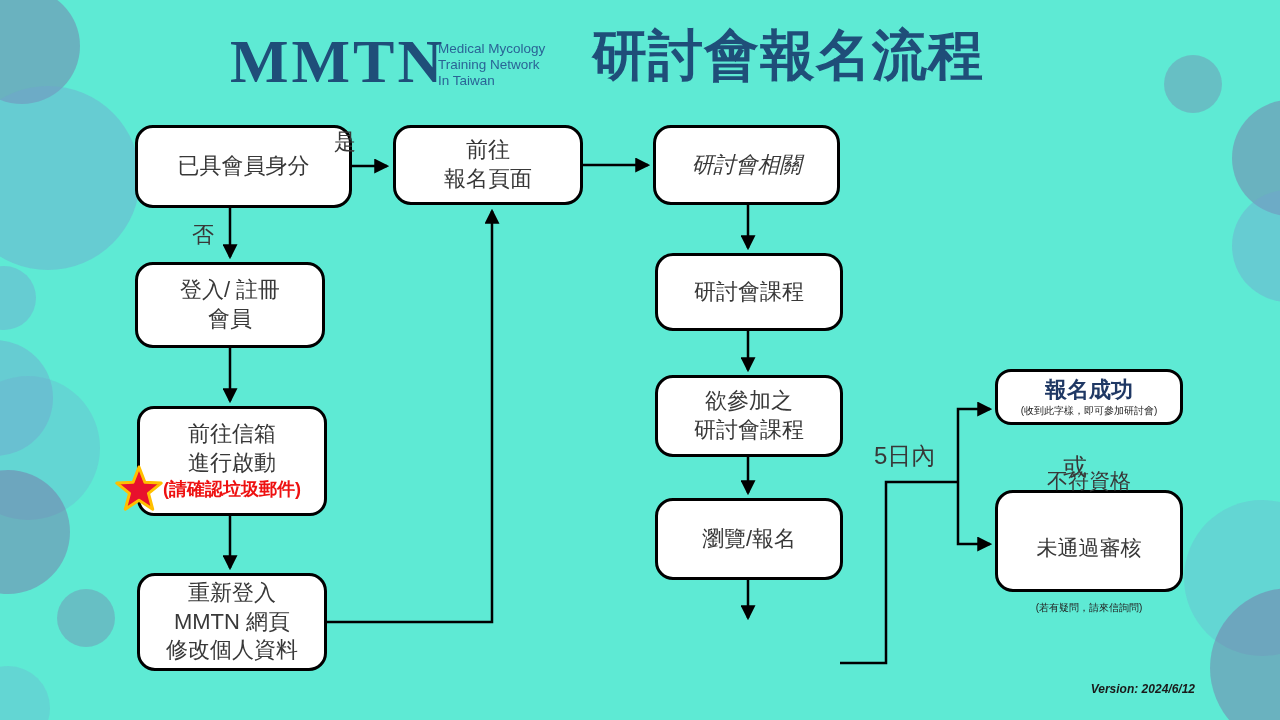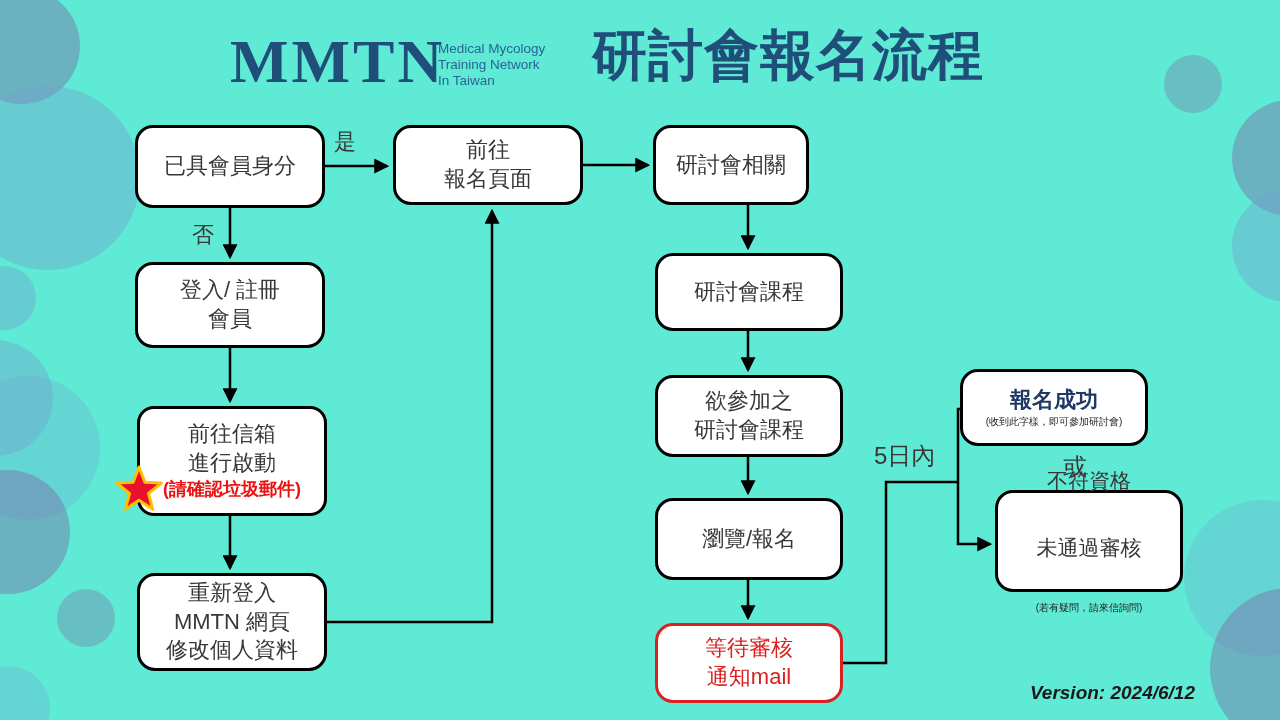--- a/index.html
+++ b/index.html
@@ -29,21 +29,21 @@
     z-index:2;box-sizing:border-box;text-align:center;}
   .node .nl{font-size:22px;color:#383838;line-height:1.3;}
   .node .nl-sm{font-size:10px;color:#222;line-height:1.4;}
   .node-red{border-color:#d92121;}
   .node-red .nl{color:#d92121;}
   .note-red{font-size:18px;font-weight:bold;color:#ee1111;line-height:1.35;}
   .success-title{font-size:22px;font-weight:bold;color:#1f3864;line-height:1.3;}
 
   .flabel{position:absolute;z-index:3;font-size:22px;color:#383838;line-height:1;}
   .version{position:absolute;left:995px;top:682px;width:200px;text-align:right;z-index:2;
-    font-size:19px;font-style:italic;font-weight:bold;color:#1a1a1a;}
+    font-size:12px;font-style:italic;font-weight:bold;color:#1a1a1a;}
 
   svg.connectors{position:absolute;left:0;top:0;z-index:1;}
   .star-wrap{position:absolute;left:114px;top:464px;width:50px;height:50px;z-index:4;}
 </style>
 </head>
 <body>
 
 <div class="stage">
 
   <div class="circ c-purple" style="left:-36px;top:-12px;width:116px;height:116px;"></div>
@@ -84,21 +84,21 @@
       <path d="M748 205 L748 248" marker-end="url(#arr)"></path>
       <path d="M748 331 L748 370" marker-end="url(#arr)"></path>
       <path d="M748 457 L748 493" marker-end="url(#arr)"></path>
       <path d="M748 580 L748 618" marker-end="url(#arr)"></path>
       <path d="M840 663 L886 663 L886 482 L958 482"></path>
       <path d="M958 482 L958 409 L990 409" marker-end="url(#arr)"></path>
       <path d="M958 482 L958 544 L990 544" marker-end="url(#arr)"></path>
     </g>
   </svg>
 
-  <div class="node" style="left:135px;top:125px;width:190px;height:83px;">
+  <div class="node" style="left:135px;top:125px;width:217px;height:83px;">
     <div class="nl">已具會員身分</div>
   </div>
 
   <div class="node" style="left:135px;top:262px;width:190px;height:86px;">
     <div class="nl">登入/ 註冊</div>
     <div class="nl">會員</div>
   </div>
 
   <div class="node" style="left:137px;top:406px;width:190px;height:110px;border-radius:17px;">
     <div class="nl">前往信箱</div>
@@ -110,43 +110,39 @@
     <div class="nl">重新登入</div>
     <div class="nl">MMTN 網頁</div>
     <div class="nl">修改個人資料</div>
   </div>
 
   <div class="node" style="left:393px;top:125px;width:190px;height:80px;">
     <div class="nl">前往</div>
     <div class="nl">報名頁面</div>
   </div>
 
-  <div class="node" style="left:653px;top:125px;width:156px;height:80px;">
+  <div class="node" style="left:653px;top:125px;width:187px;height:80px;font-style:italic;">
     <div class="nl">研討會相關</div>
   </div>
 
   <div class="node" style="left:655px;top:253px;width:188px;height:78px;">
     <div class="nl">研討會課程</div>
   </div>
 
   <div class="node" style="left:655px;top:375px;width:188px;height:82px;">
     <div class="nl">欲參加之</div>
     <div class="nl">研討會課程</div>
   </div>
 
   <div class="node" style="left:655px;top:498px;width:188px;height:82px;">
     <div class="nl">瀏覽/報名</div>
   </div>
 
-  <div class="node node-red" style="left:655px;top:623px;width:188px;height:80px;">
-    <div class="nl">等待審核</div>
-    <div class="nl">通知mail</div>
-  </div>
 
-  <div class="node" style="left:960px;top:369px;width:188px;height:77px;">
+  <div class="node" style="left:995px;top:369px;width:188px;height:56px;border-radius:16px;">
     <div class="success-title">報名成功</div>
     <div class="nl-sm">(收到此字樣，即可參加研討會)</div>
   </div>
 
   <div class="node" style="left:995px;top:490px;width:188px;height:102px;gap:40px;">
     <div class="nl" style="font-size:21px;">不符資格</div>
     <div class="nl" style="font-size:21px;">未通過審核</div>
     <div class="nl-sm">(若有疑問，請來信詢問)</div>
   </div>
 

